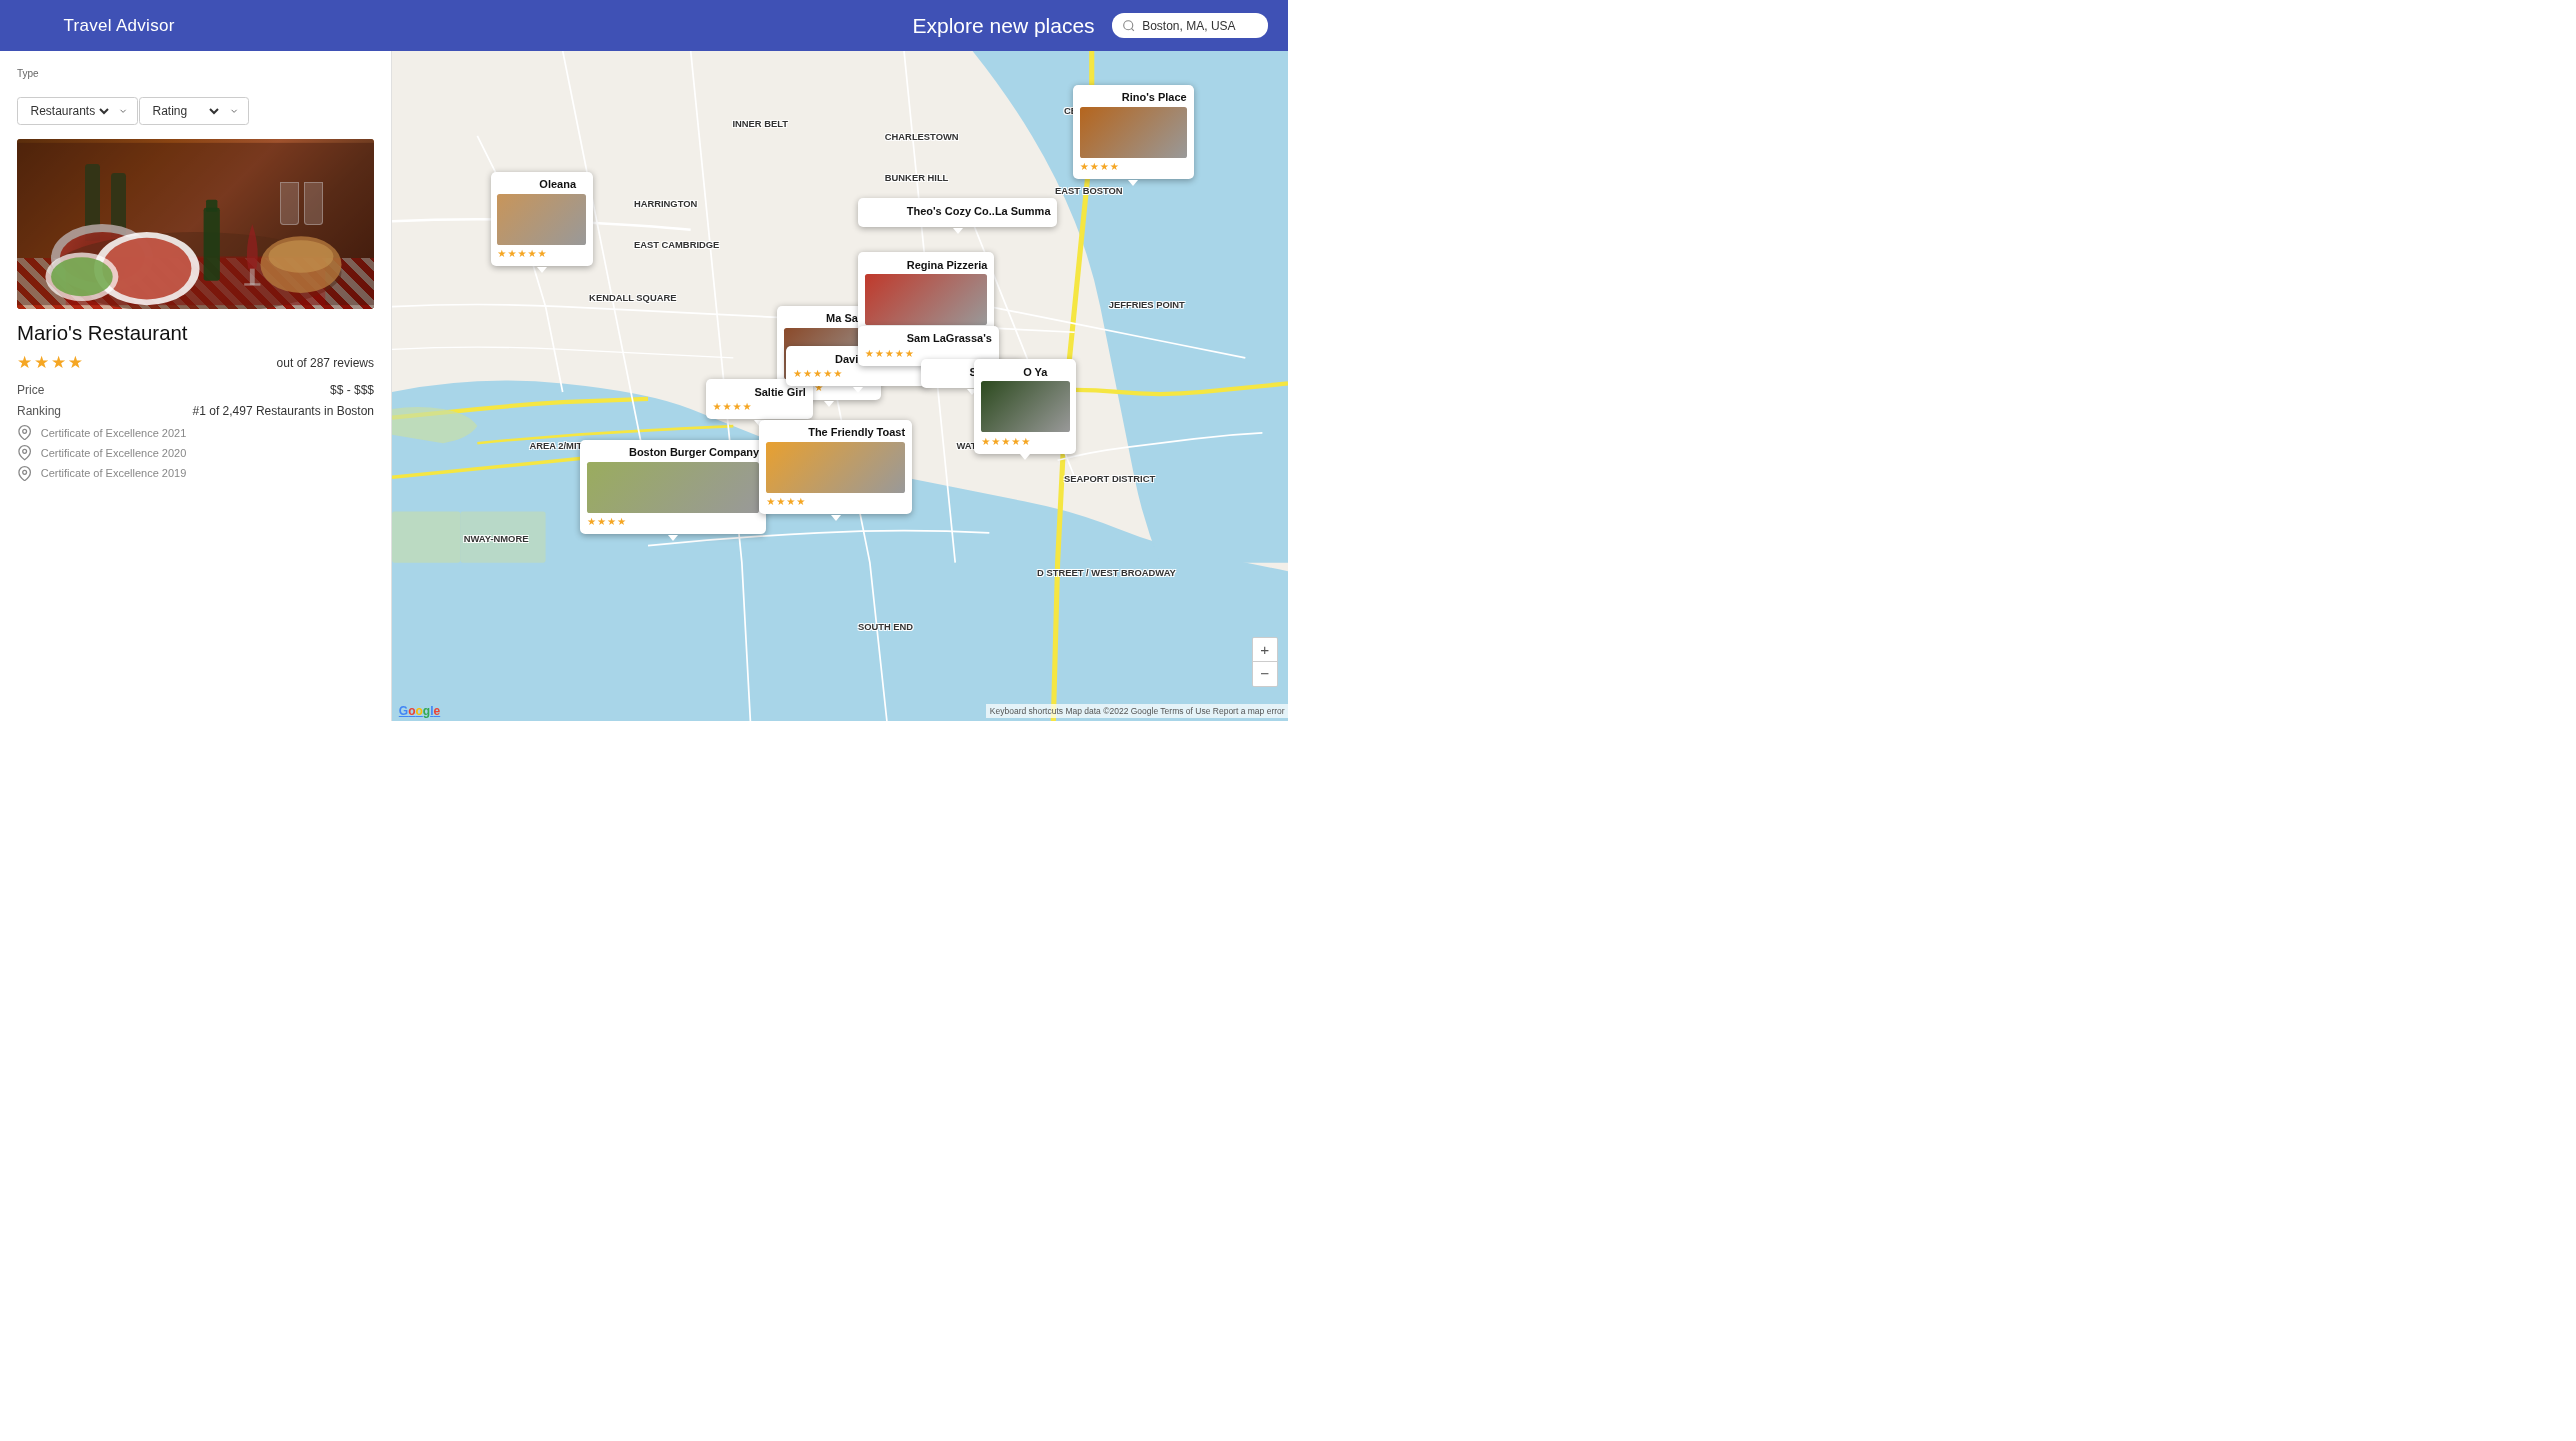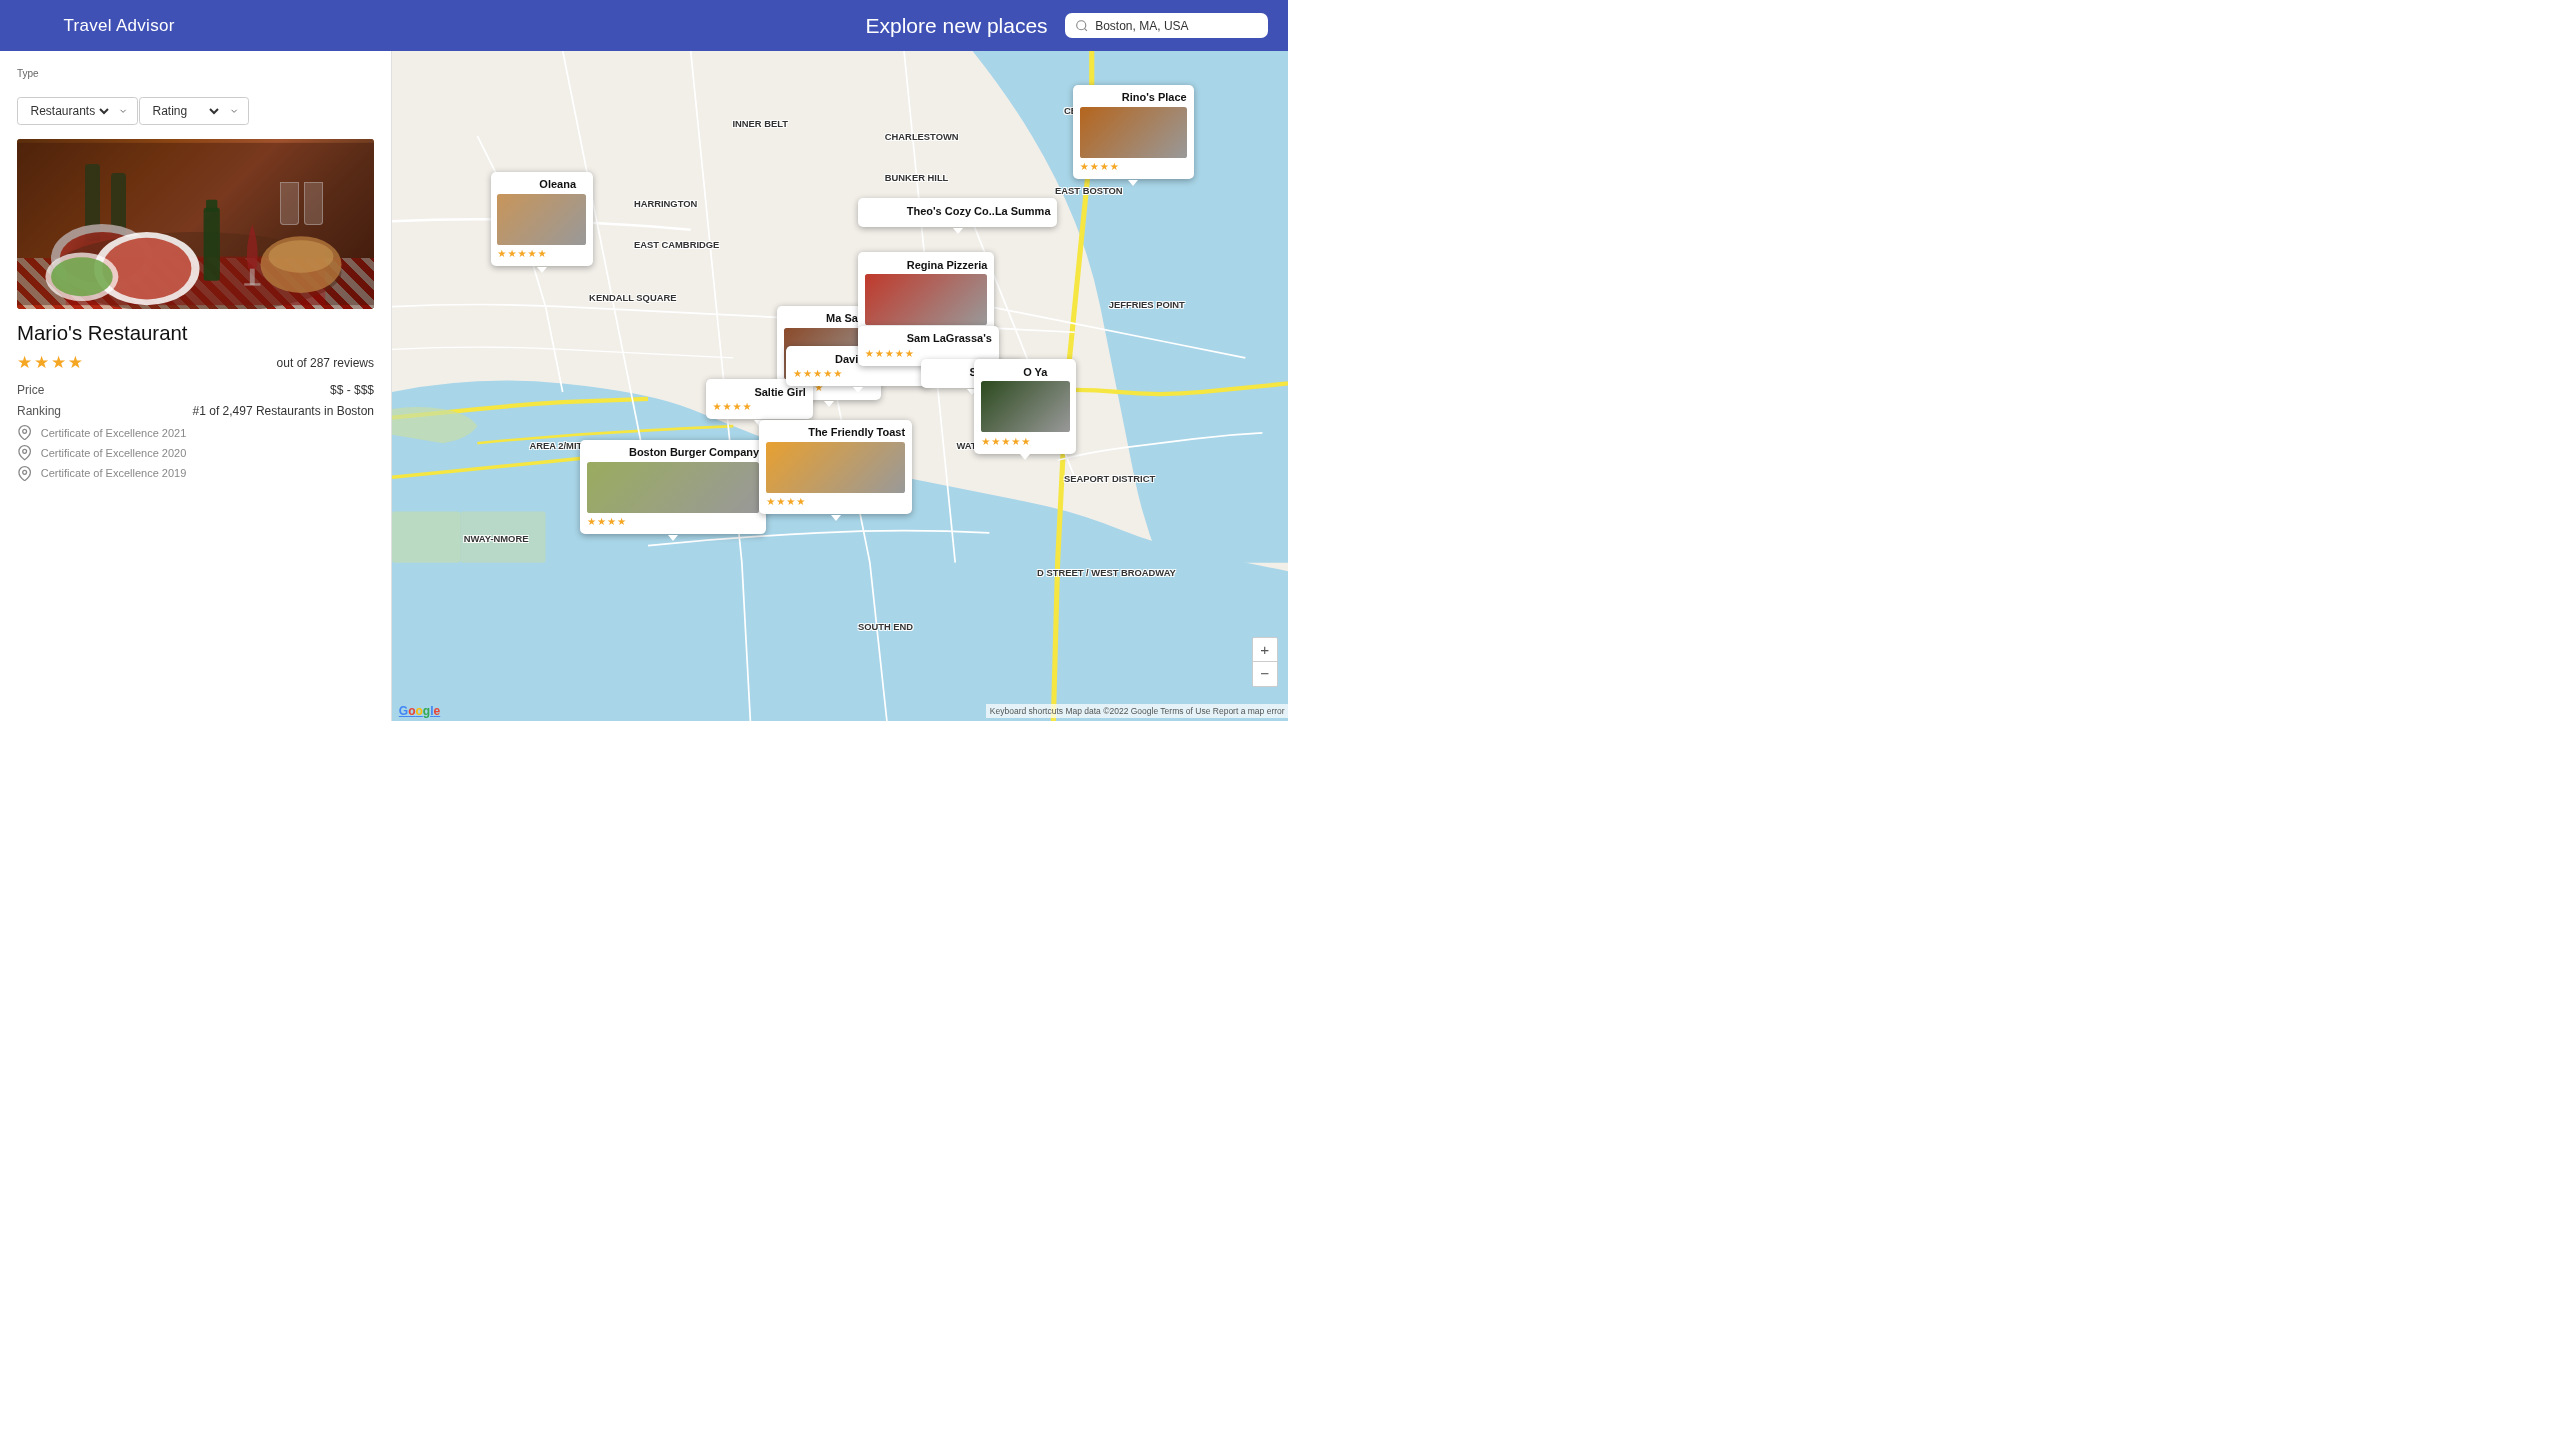--- a/index.html
+++ b/index.html
@@ -27,24 +27,24 @@
       gap: 17px;
     }
     #header .explore-label {
       font-size: 21px;
       font-weight: 400;
     }
     #header .search-box {
       display: flex;
       align-items: flex-end;
       background: white;
-      border-radius: 7px;
+      border-radius: 12px;
       padding: 5.1px 10.2px;
       gap: 6.8px;
-      width: 203px;
+      width: 156px;
     }
     #header .search-box input {
       border: none;
       outline: none;
       font-size: 12px;
       color: #333;
       width: 100%;
     }
     .search-icon-svg { flex-shrink: 0; }
 

